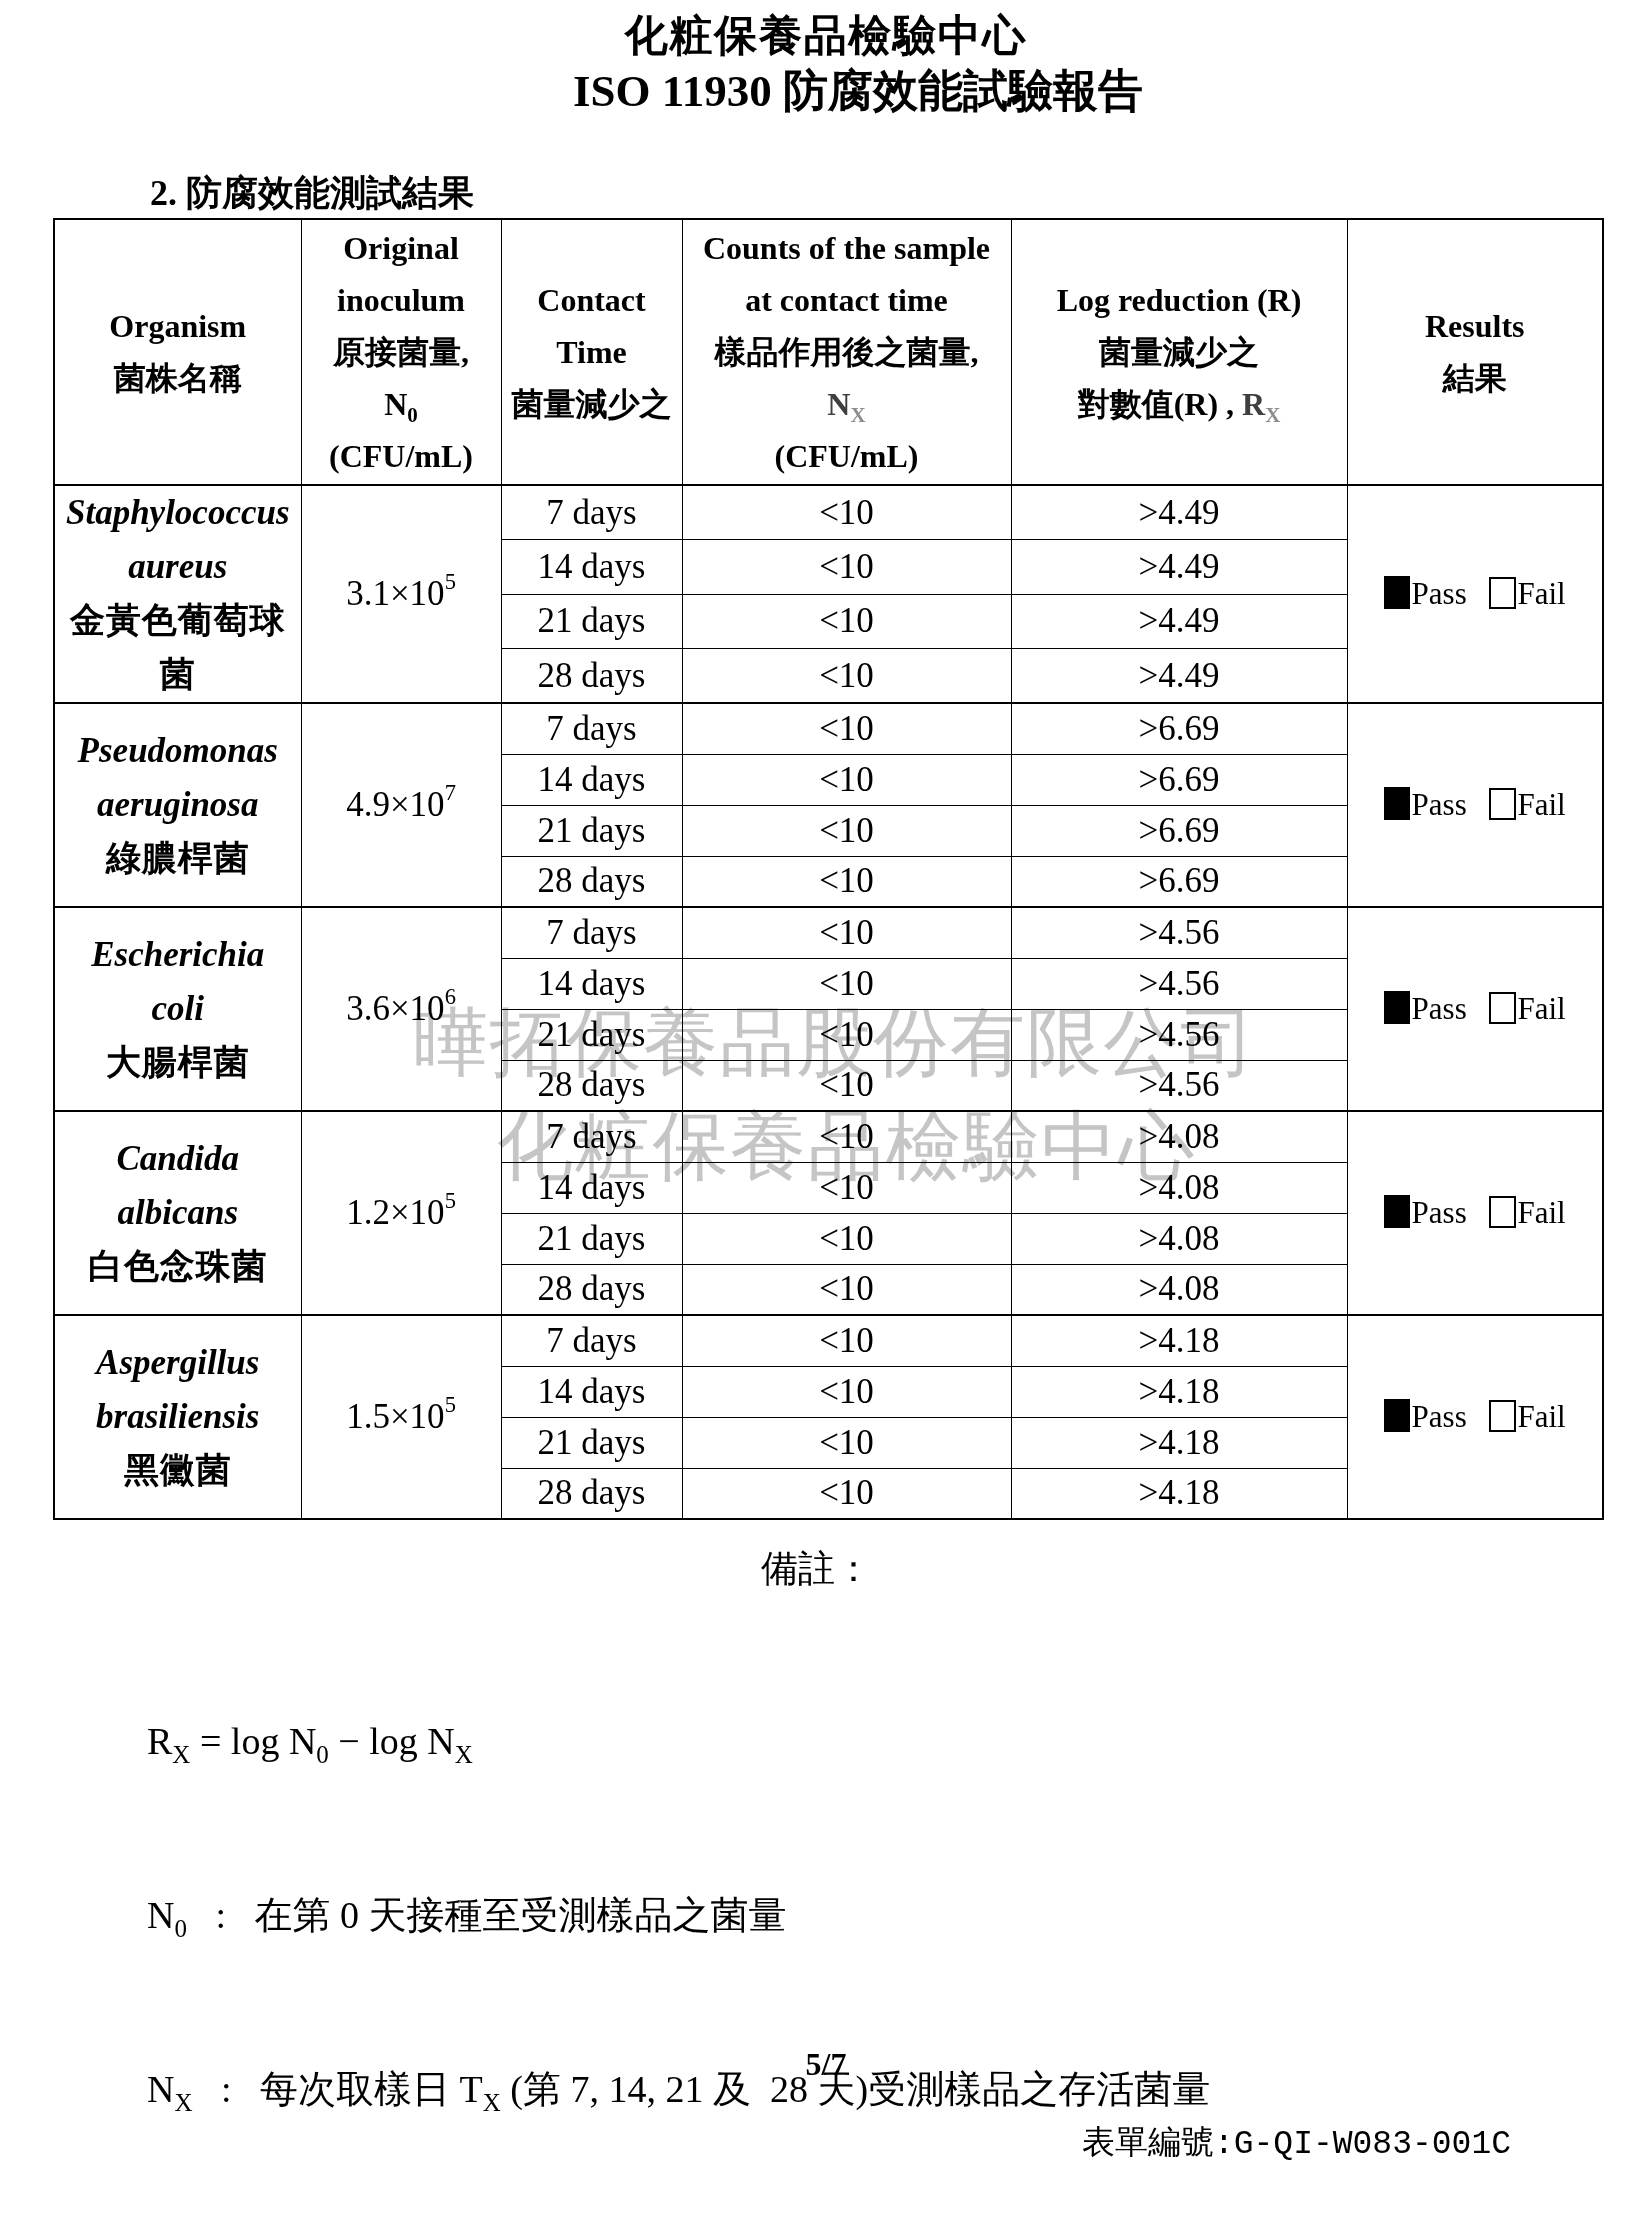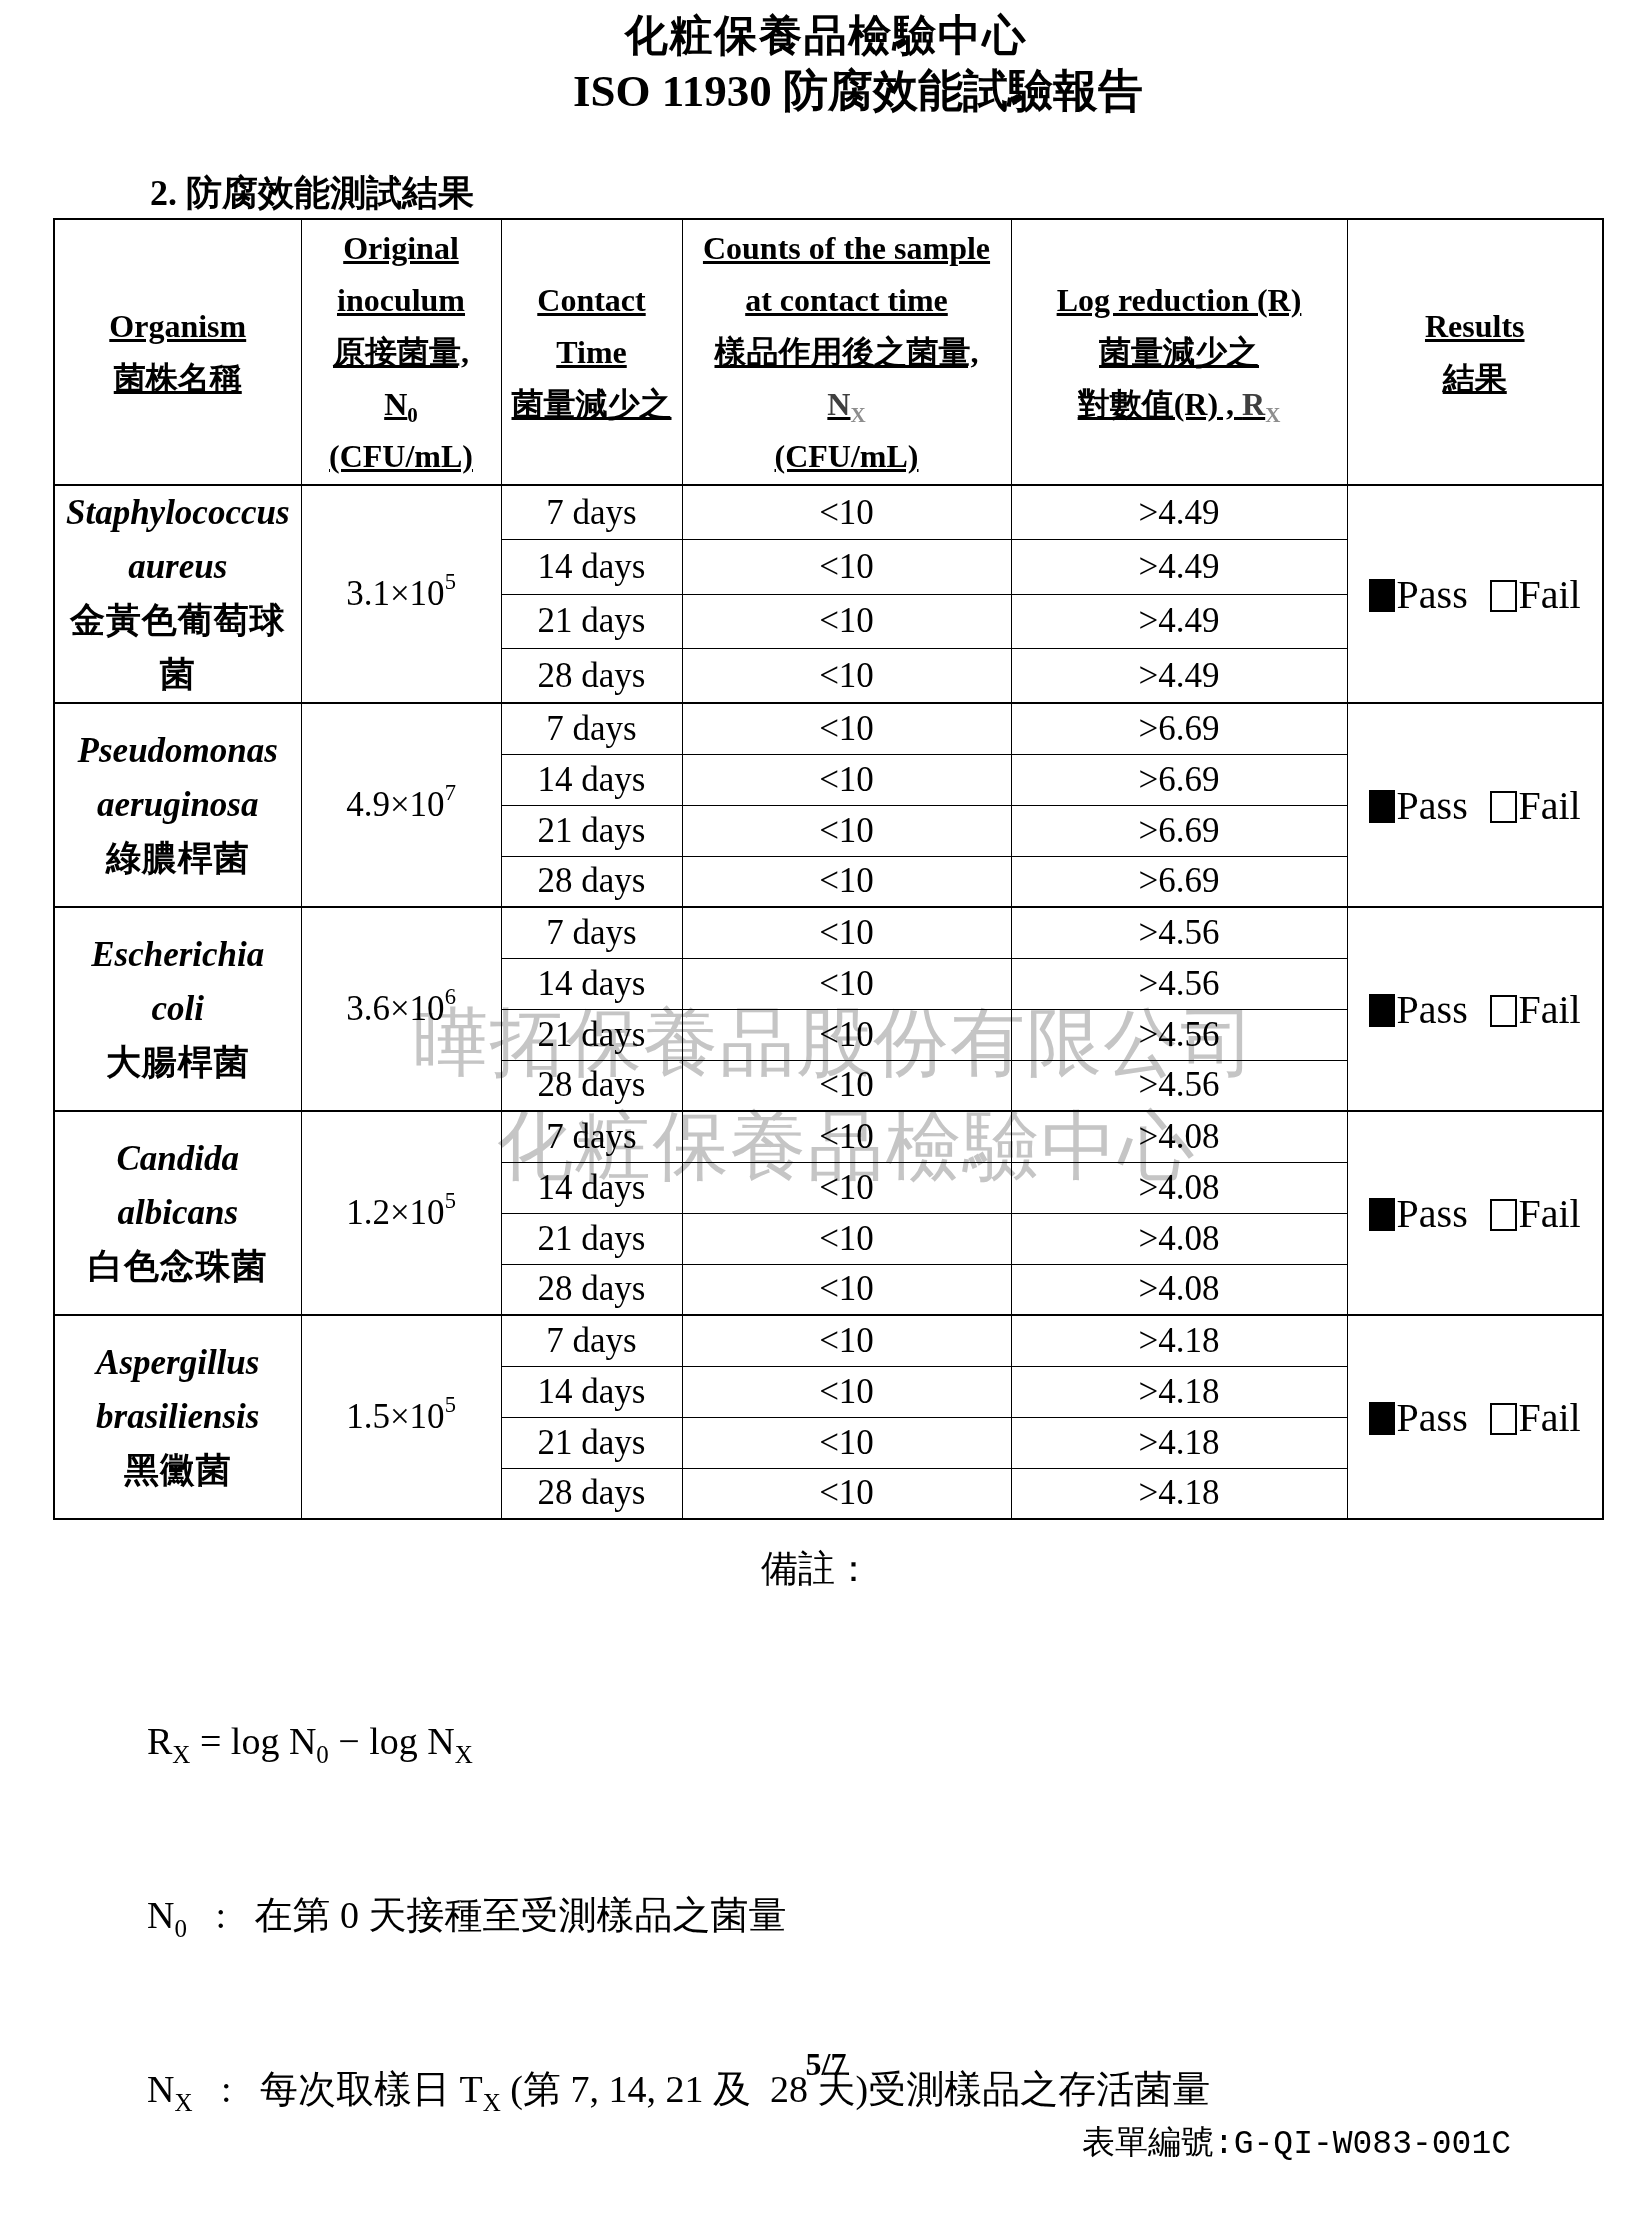--- a/index.html
+++ b/index.html
@@ -23,33 +23,33 @@
     position:absolute;left:53px;top:218px;width:1549px;z-index:1;
     border-collapse:collapse;table-layout:fixed;background:transparent;
     border:2.6px solid #000;
   }
   col.c1{width:247px}col.c2{width:200px}col.c3{width:181px}
   col.c4{width:329px}col.c5{width:336px}col.c6{width:256px}
   th,td{border:1.7px solid #000;padding:0;margin:0;text-align:center;
     vertical-align:middle;background:transparent;font-weight:normal;}
   thead tr{height:266px;}
   thead th{font-size:32px;font-weight:bold;border-bottom:2.6px solid #000;}
-  thead th div{line-height:52px;text-decoration:underline;}
+  thead th div{line-height:52px;}
   tbody tr{height:51px;}
   tbody td{font-size:35px;}
   tr.block-start td{border-top:2.6px solid #000;text-align:center;}
   td.org div.latin{font-style:italic;font-weight:bold;font-size:35px;line-height:54px;}
   td.org div.zh{font-weight:bold;font-size:35px;line-height:54px;letter-spacing:0.9px;}
   td.inoc{font-size:35px;}
   sup{font-size:22.5px;line-height:0;position:relative;top:-3.5px;}
   sub{font-size:21px;line-height:0;}
   .dim{color:#3f3f3f;}
   .dim sub{color:#8d8d8d;}
   
-  td.res{font-size:40px;}
+  td.res{font-size:31px;}
   .cb{display:inline-block;vertical-align:-4.3px;}
   .cb.filled{width:26px;height:33px;background:#000;}
   .cb.empty{width:22.5px;height:28px;border:2.6px solid #000;background:#fff;}
   .cb.gap{margin-left:22.5px;}
   .cbl{margin-left:1.7px;}
   
   .notes-label{position:absolute;left:761px;top:1544px;font-size:37px;}
   .note-lines{position:absolute;left:147px;top:1596px;font-size:38px;
     line-height:58px;white-space:pre-wrap;}
   .note-lines sub{font-size:25px;}

